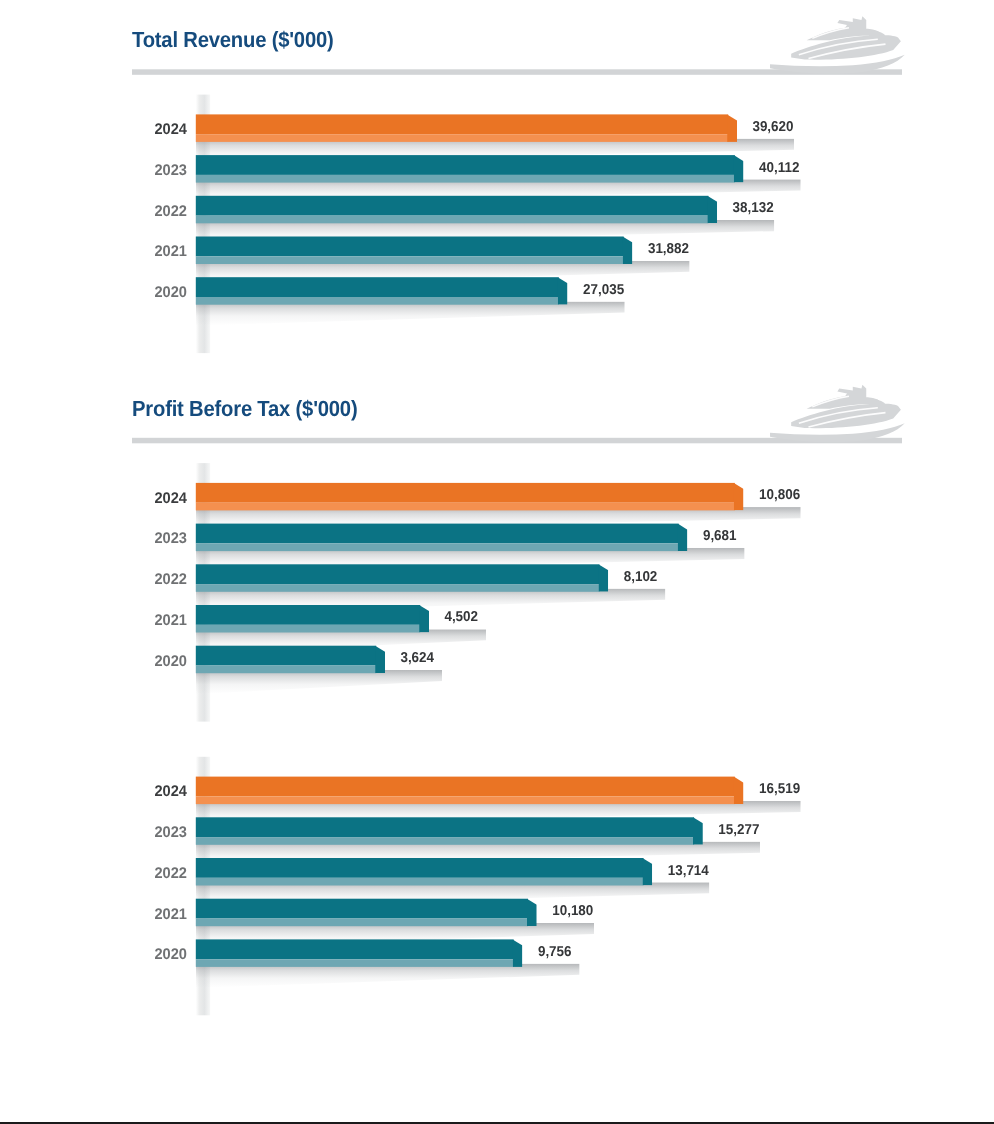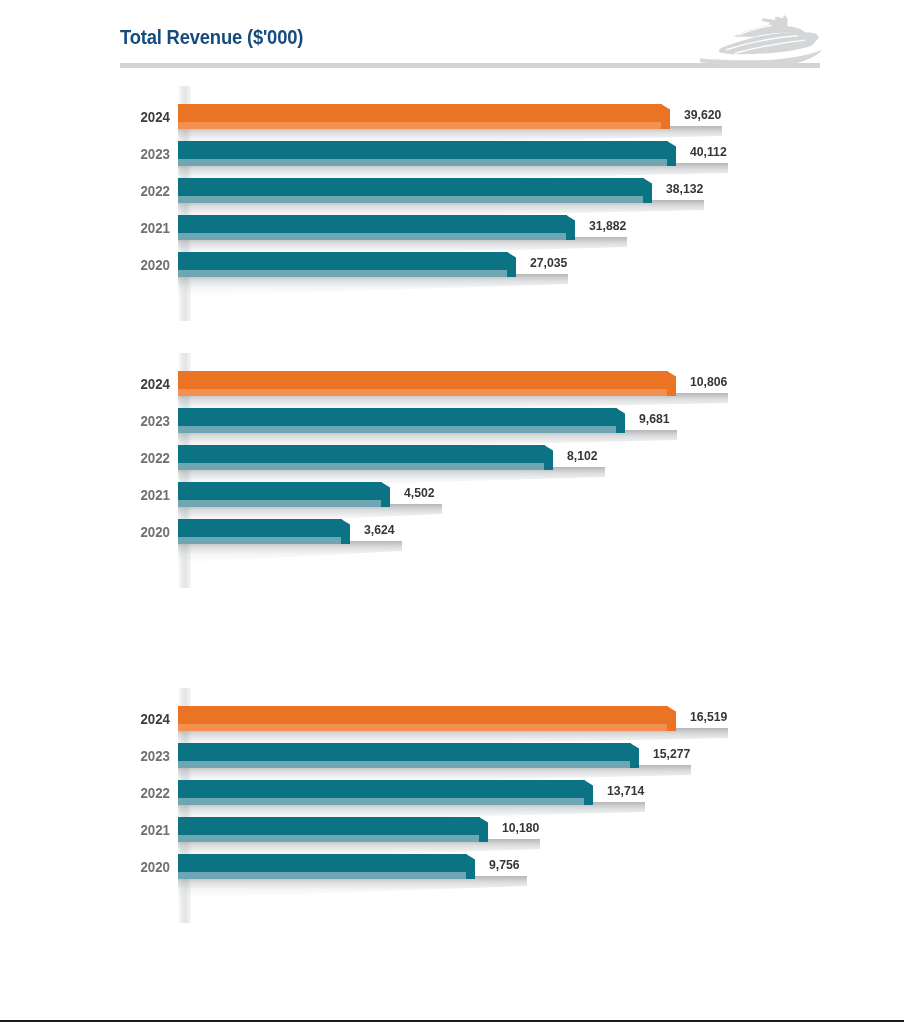--- a/index.html
+++ b/index.html
@@ -254,20 +254,37 @@
                 <div class="bar-face"></div>
                 <div class="bar-base"></div>
                 <div class="bar-cap" style="left: 329px;"></div>
               </div>
               <div class="bar-value" style="left: 530px;">27,035</div>
             </div>
           </div>
         </div>
       </div>
       <div class="chart-block" style="top: 353px;">
+        <div class="chart-header">
+          <div class="chart-title">Profit Before Tax ($'000)</div>
+          <div class="title-rule"></div>
+  <svg class="boat-icon" viewBox="0 0 160 70" xmlns="http://www.w3.org/2000/svg" aria-hidden="true">
+    <g fill="#d4d6d8">
+      <path d="M22 44 C40 36 70 27 104 25 C118 24 128 25 133 27 L136 31 L128 40 C110 47 70 51 36 50 L22 48 Z"></path>
+      <path d="M38 30 C50 24 64 19 78 17 L80 14 L70 12 L72 9 L86 11 L86 7 L95 9 L96 5 L100 9 L100 18 C104 18 110 19 113 21 L114 26 C100 24 78 26 62 30 Z"></path>
+      <path d="M100 19 C108 19 115 21 119 24 L120 28 L104 27 Z"></path>
+      <path d="M0 55 C26 57 56 58 86 56 C110 54 128 50 140 45 C132 54 116 60 96 63 C66 67 28 64 0 59 Z"></path>
+    </g>
+    <g stroke="#ffffff" stroke-width="1.6" fill="none" opacity="0.95">
+      <path d="M30 45 C52 38 82 31 112 29"></path>
+      <path d="M40 49 C62 43 90 37 120 34"></path>
+      <path d="M44 28 C56 23 70 19 82 17"></path>
+    </g>
+  </svg>
+</div>
         <div class="plot">
           <div class="axis-strip"></div>
           <div class="rows">
             <div class="row current" style="top: 14px;">
               <div class="row-label">2024</div>
               <div class="bar-shadow" style="width: 550px;"></div>
               <div class="bar-wrap orange" style="width: 490px;">
                 <div class="bar-face"></div>
                 <div class="bar-base"></div>
                 <div class="bar-cap" style="left: 489px;"></div>

